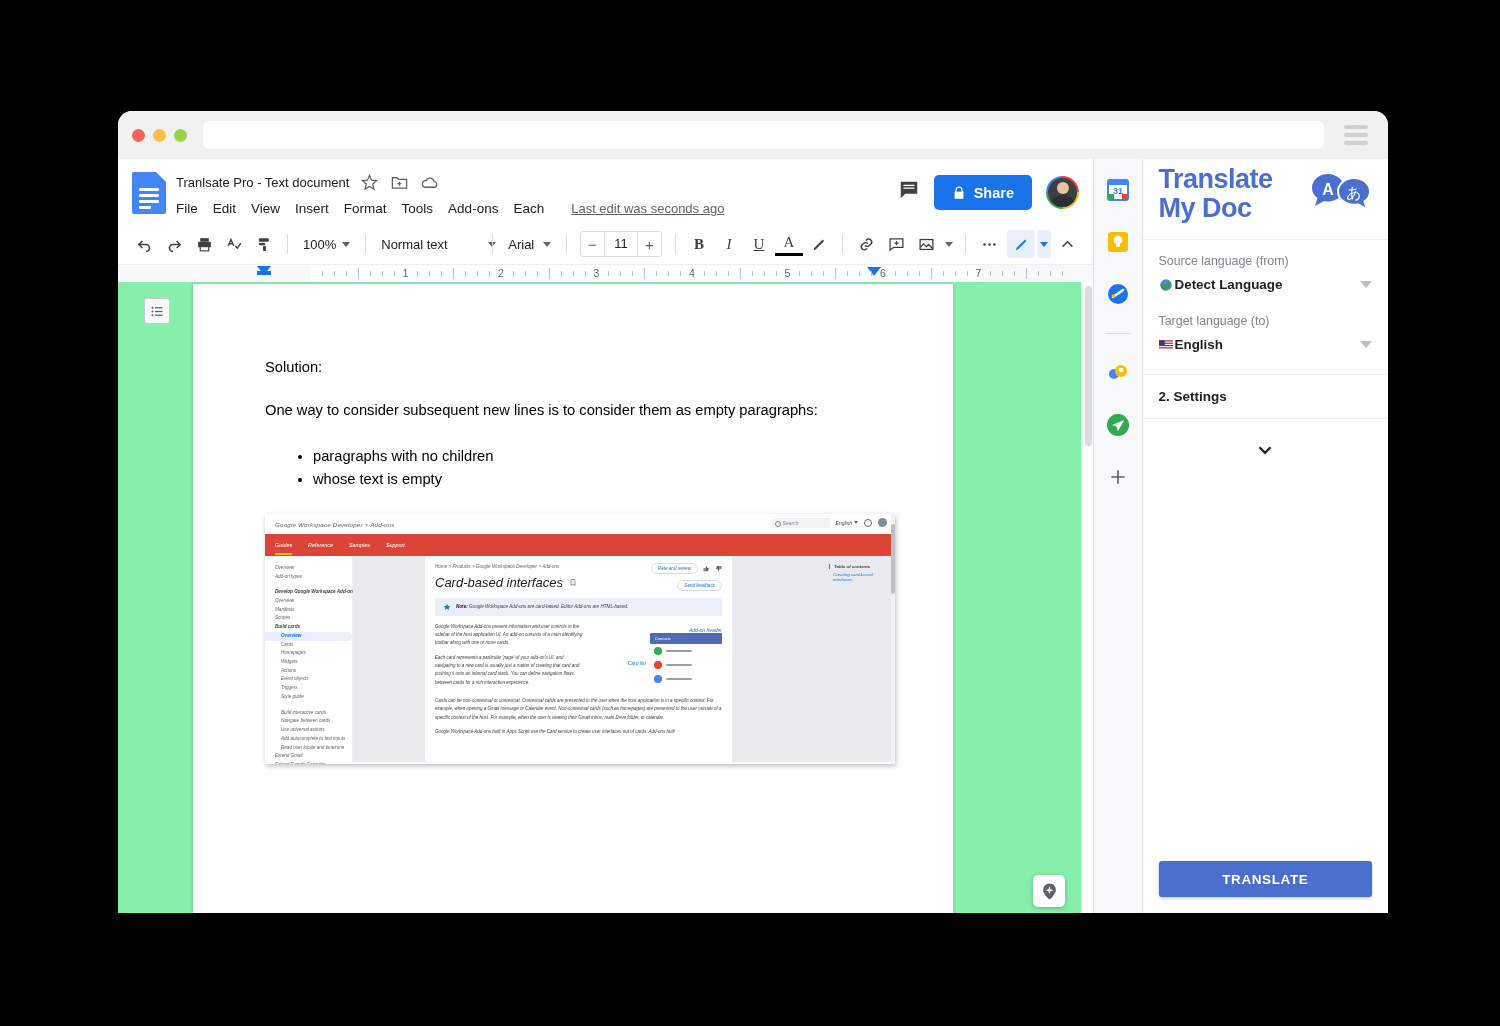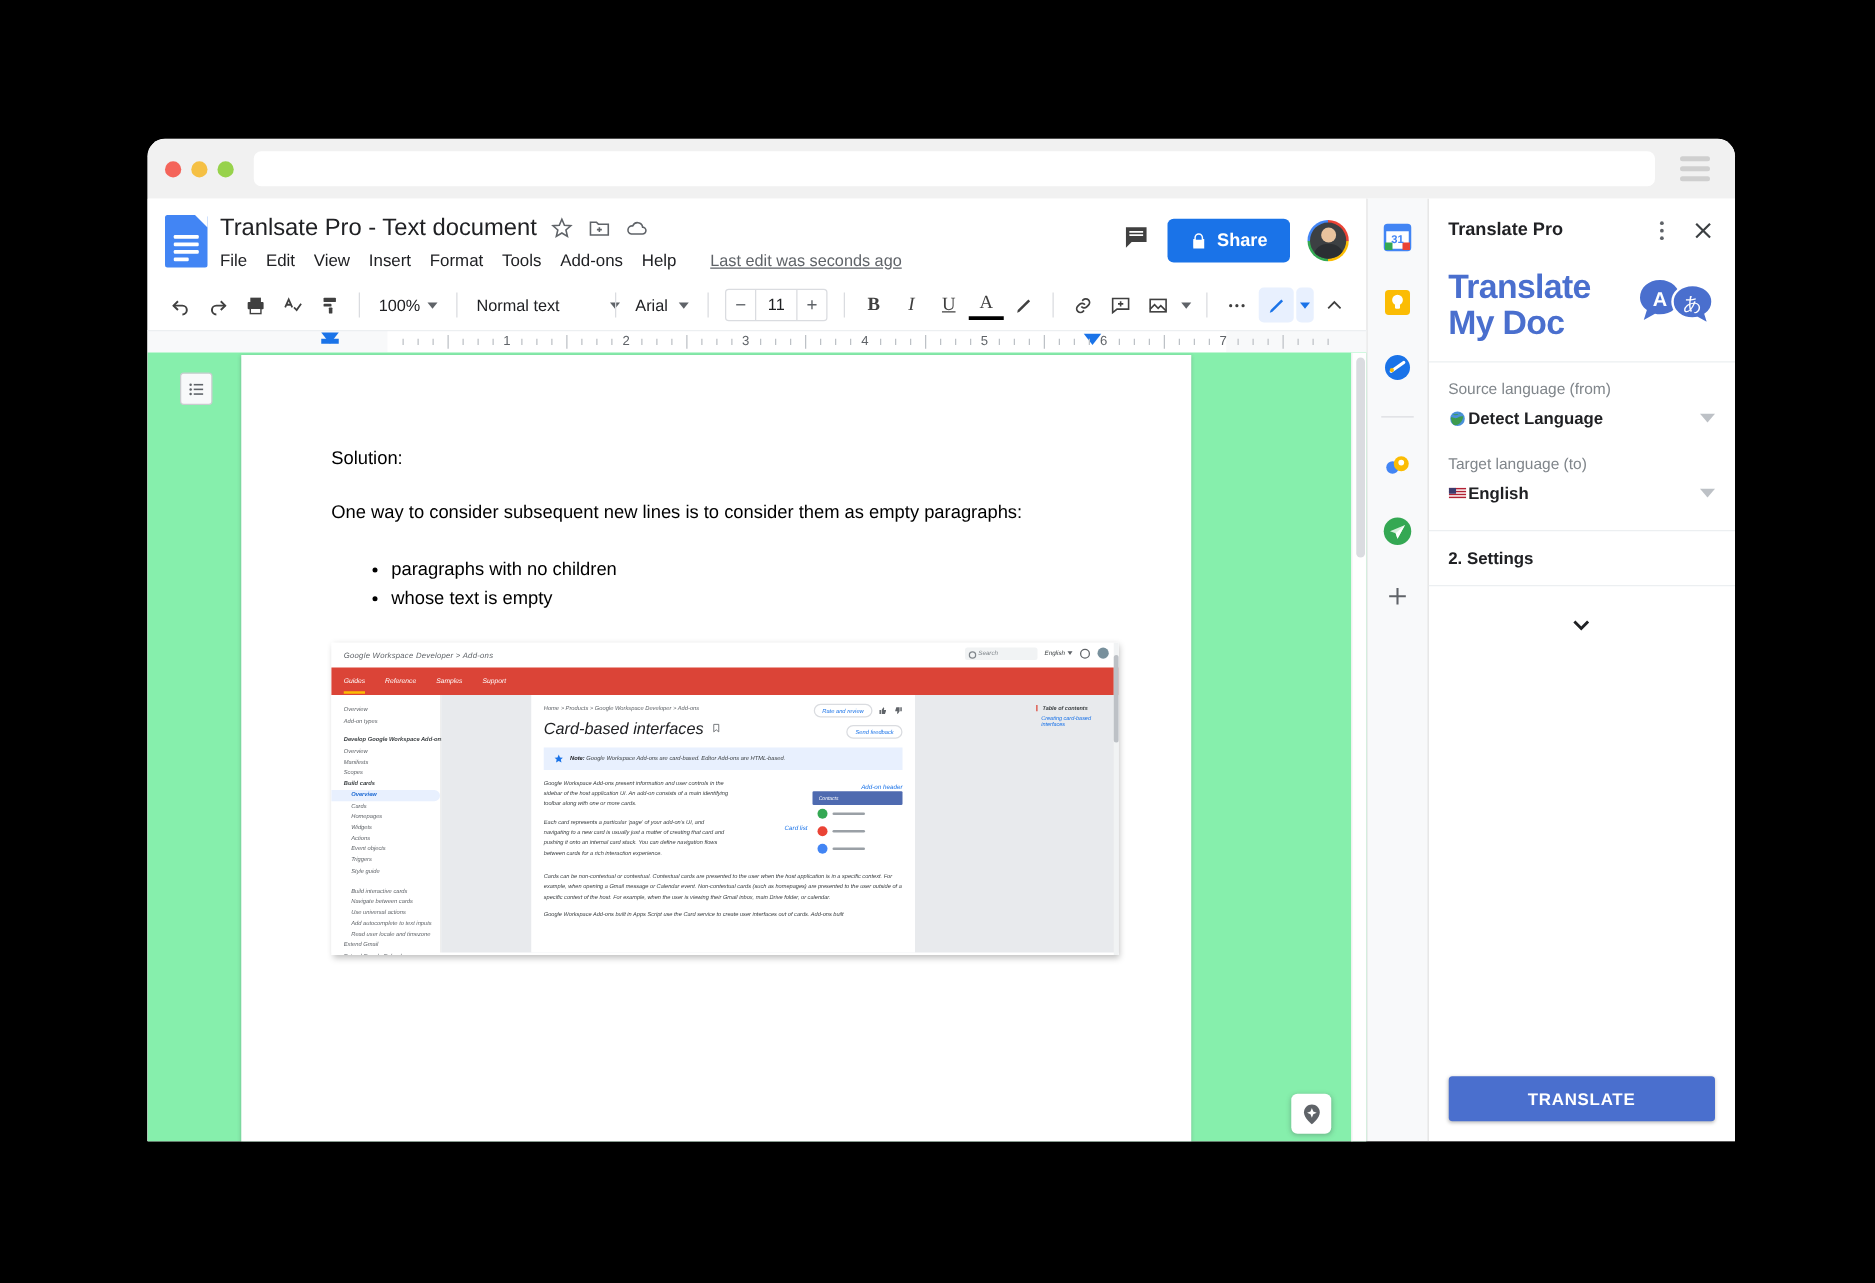--- a/index.html
+++ b/index.html
@@ -54,21 +54,21 @@
     border-style: solid; border-color: #fff #fff transparent transparent;
   }
   .doc-icon i {
     position:absolute; left:7px; width:20px; height:2.5px; background:#fff; border-radius:1px;
   }
   .doc-icon i:nth-child(1){ top:16px; } .doc-icon i:nth-child(2){ top:22px; }
   .doc-icon i:nth-child(3){ top:28px; } .doc-icon i:nth-child(4){ top:34px; width:12px; }
 
   .doc-titlewrap { flex: 1; min-width: 0; }
   .doc-title-row { display: flex; align-items: center; gap: 11px; height: 27px; }
-  .doc-title { font-size: 19px; color: #202124; white-space: nowrap; }
+  .doc-title { font-size: 13px; color: #202124; white-space: nowrap; }
   .tiny-ic { width: 19px; height: 19px; color: #5f6368; flex: none; }
   .menu-row { display: flex; align-items: center; gap: 15px; margin-top: 5px; }
   .menu-item { font-size: 13.5px; color: #202124; white-space: nowrap; }
   .lastedit { font-size: 13px; color: #5f6368; text-decoration: underline; margin-left: 12px; white-space: nowrap; }
 
   .head-right { display: flex; align-items: flex-start; gap: 14px; padding-top: 6px; }
   .comment-ic { width: 22px; height: 22px; color: #404040; margin-top: 4px; }
   .share-btn {
     height: 35px; background: #1a73e8; color: #fff; border-radius: 5px;
     display: flex; align-items: center; gap: 8px; padding: 0 18px;
@@ -321,21 +321,21 @@
                 </svg>
             </div>
             <div class="menu-row">
               <span class="menu-item">File</span>
               <span class="menu-item">Edit</span>
               <span class="menu-item">View</span>
               <span class="menu-item">Insert</span>
               <span class="menu-item">Format</span>
               <span class="menu-item">Tools</span>
               <span class="menu-item">Add-ons</span>
-              <span class="menu-item">Help</span>
+              <span class="menu-item">Each</span>
               <span class="lastedit">Last edit was seconds ago</span>
             </div>
           </div>
           <div class="head-right">
             <svg class="comment-ic" viewBox="0 0 24 24" fill="currentColor">
                 <path d="M3 3h18v13H8l-5 5z"></path>
                 <path d="M6 7h12M6 10h12" stroke="#fff" stroke-width="1.5"></path>
               </svg>
             <button class="share-btn">
               <svg width="14" height="14" viewBox="0 0 24 24" fill="currentColor">
@@ -718,33 +718,20 @@
             </svg>
         </div>
         <div class="rail-ic">
           <svg width="20" height="20" viewBox="0 0 24 24" stroke="#5f6368" stroke-width="2">
               <path d="M12 4v16M4 12h16"></path>
             </svg>
         </div>
       </div>
 
       <div class="addon">
-        <div class="addon-head">
-          <span class="addon-title">Translate Pro</span>
-          <span class="kebab">
-              <i></i>
-              <i></i>
-              <i></i>
-            </span>
-          <span class="xbtn">
-            <svg width="19" height="19" viewBox="0 0 24 24" stroke="currentColor" stroke-width="2.2">
-                <path d="M5 5l14 14M19 5L5 19"></path>
-              </svg>
-          </span>
-        </div>
 
         <div class="brand">
           <div class="brand-txt">
             <div>Translate</div>
             <div>My Doc</div>
           </div>
           <svg class="brand-logo" viewBox="0 0 62 48">
             <path d="M18 4C9 4 2 10 2 18c0 4 2 7.6 5.5 10L5 36l9-5c1.3.3 2.6.4 4 .4 9 0 16-6 16-13.4S27 4 18 4z" fill="#4a6fce"></path>
             <path d="M44 8c-9 0-16 6-16 13.4S35 34.8 44 34.8c1.4 0 2.7-.1 4-.4l9 5-2.5-8c3.5-2.4 5.5-6 5.5-10C60 14 53 8 44 8z" fill="#4a6fce" stroke="#fff" stroke-width="2"></path>
             <text x="18" y="25" font-size="16" font-weight="bold" fill="#fff" text-anchor="middle" font-family="Liberation Sans, sans-serif">A</text>

